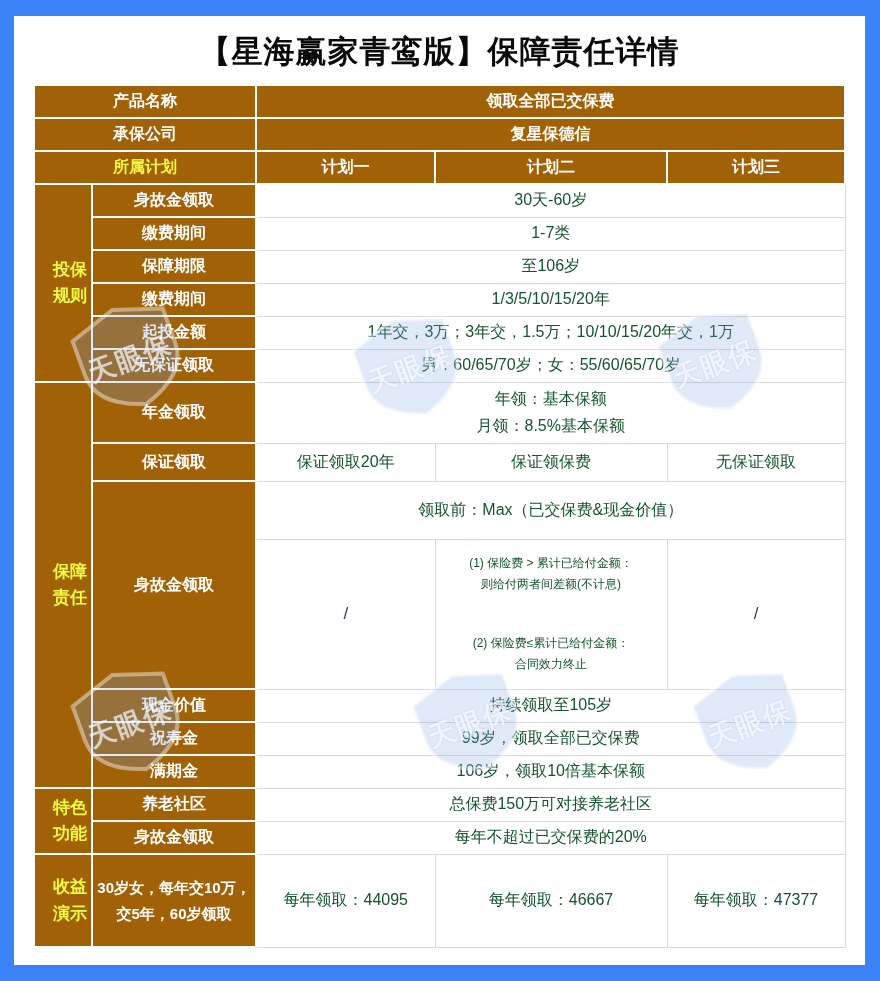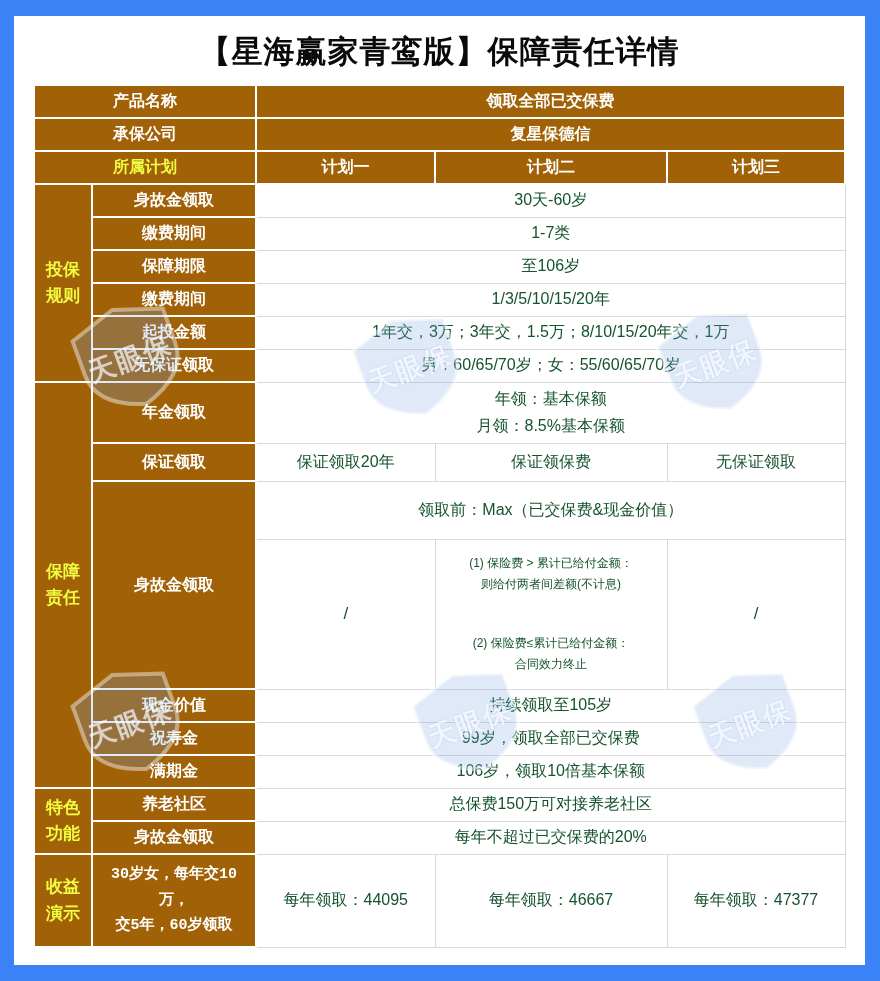--- a/index.html
+++ b/index.html
@@ -48,38 +48,39 @@
     background: #a16207;
     color: #ffffff;
     font-weight: 700;
     border: 2px solid #ffffff;
   }
   td.section {
     color: #f2fc40;
     font-weight: 800;
     font-size: 17px;
     line-height: 1.55;
+    text-align: right;
   }
   td.section span { display: block; }
   td.yellow { color: #f2fc40; }
   td.w {
     background: #ffffff;
     color: #14532d;
     border: 1px solid #d9d9d9;
     font-weight: 400;
   }
   tr.r33 { height: 33px; }
   tr.r38 { height: 38px; }
   tr.r58 { height: 58px; }
   tr.r61 { height: 61px; }
   tr.r150 { height: 150px; }
   tr.r93 { height: 93px; }
   td.multiline span { display: block; line-height: 1.65; }
   td.cond { font-size: 15px; }
-  td.cond span { display: block; line-height: 1.7; font-family: Liberation Mono, monospace; }
+  td.cond span { display: block; line-height: 1.7; }
   td.death-detail { font-size: 12px; }
   td.death-detail p { line-height: 1.75; }
   td.death-detail p + p { margin-top: 38px; }
   td.slash { font-size: 17px; }
 
   .wm {
     position: absolute;
     width: 120px;
     height: 110px;
     transform: rotate(-20deg);
@@ -149,21 +150,21 @@
     <tr class="r33">
       <td class="b">保障期限</td>
       <td class="w" colspan="3">至106岁</td>
     </tr>
     <tr class="r33">
       <td class="b">缴费期间</td>
       <td class="w" colspan="3">1/3/5/10/15/20年</td>
     </tr>
     <tr class="r33">
       <td class="b">起投金额</td>
-      <td class="w" colspan="3">1年交，3万；3年交，1.5万；8/10/15/20年交，1万</td>
+      <td class="w" colspan="3">1年交，3万；3年交，1.5万；10/10/15/20年交，1万</td>
     </tr>
     <tr class="r33">
       <td class="b">无保证领取</td>
       <td class="w" colspan="3">男：60/65/70岁；女：55/60/65/70岁</td>
     </tr>
 
     <tr class="r61">
       <td class="b section" rowspan="7">
         <span>保障</span>
         <span>责任</span>

